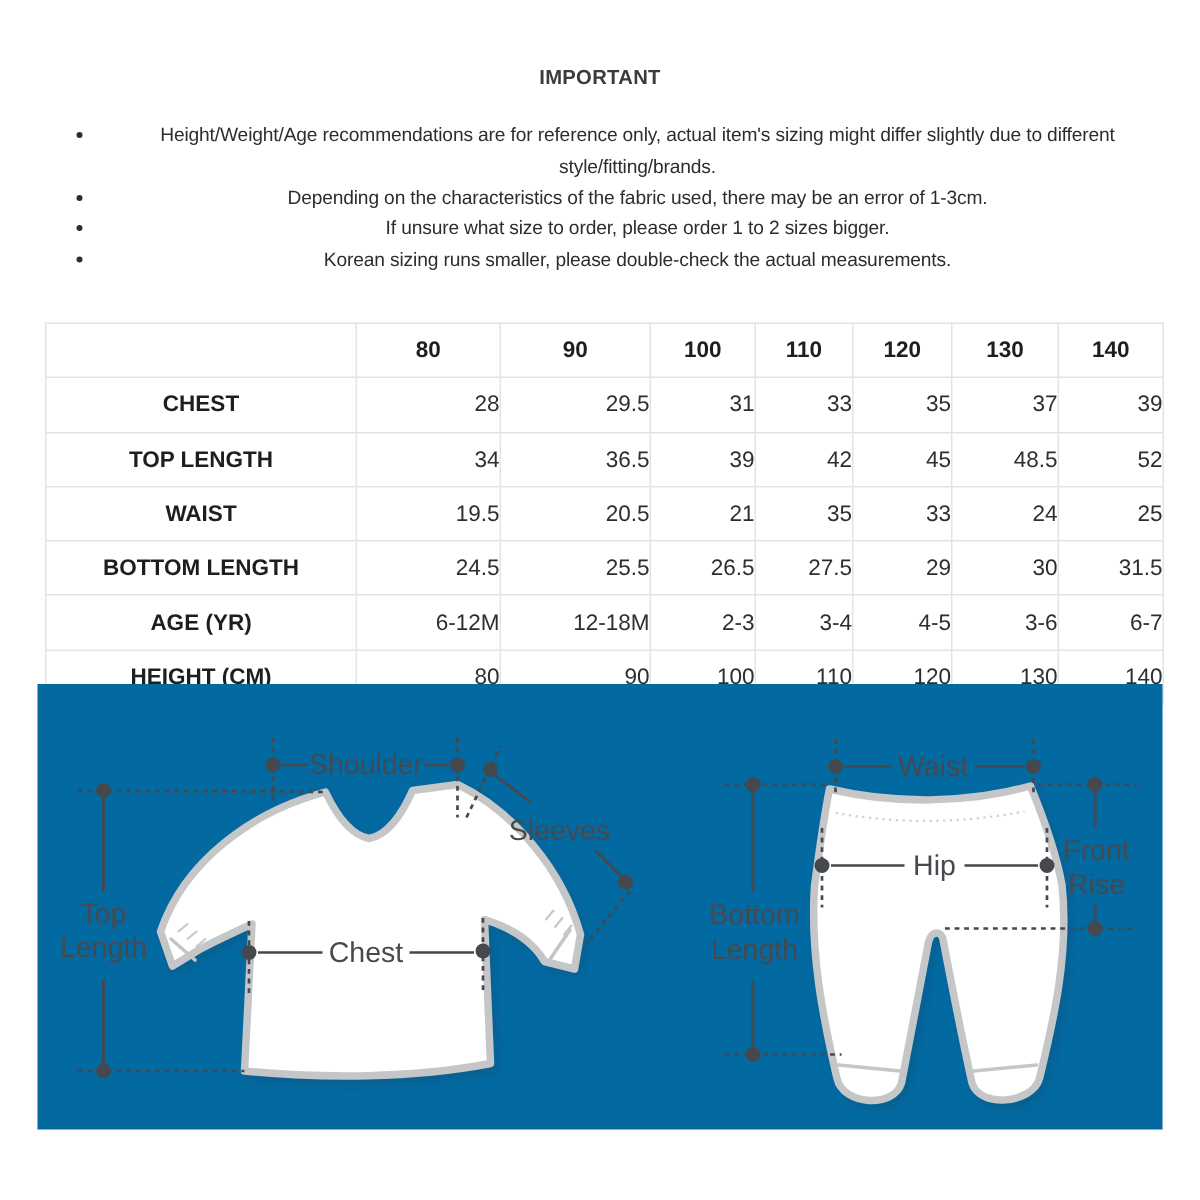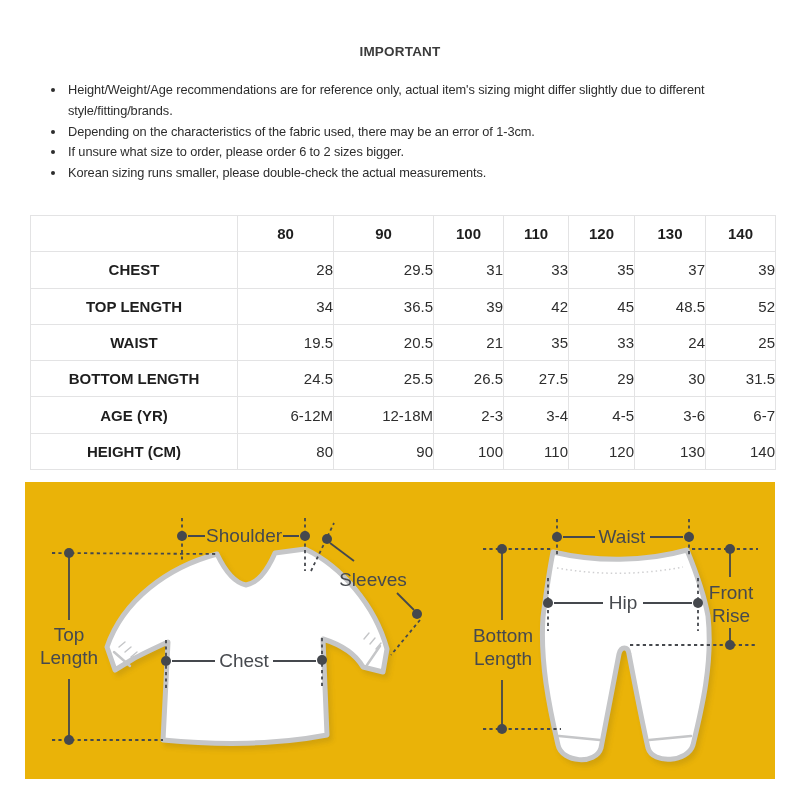--- a/index.html
+++ b/index.html
@@ -2,28 +2,28 @@
 <html><head>
 <meta charset="utf-8">
 <style>
   html,body{margin:0;padding:0;background:#fff;}
   .page{position:relative;width:800px;height:800px;background:#ffffff;overflow:hidden;
         font-family:"Liberation Sans",sans-serif;border-radius:12px;}
   .title{position:absolute;top:44px;left:0;width:100%;text-align:center;
          font-size:13.5px;font-weight:bold;color:#3b3b3b;letter-spacing:.2px;}
   ul.notes{position:absolute;top:80px;left:46px;width:716px;margin:0;padding:0 0 0 20px;
            color:#2d2d2d;font-size:12.8px;line-height:20.8px;letter-spacing:-.1px;}
-  ul.notes li{margin:0;padding-left:2px;}
+  ul.notes li{margin:0;padding-left:2px;text-align:center;}
   table.size{position:absolute;top:215px;left:30px;width:745px;border-collapse:collapse;
              table-layout:fixed;}
   table.size th,table.size td{border:1px solid #e3e3e4;height:35.3px;text-align:center;
              vertical-align:middle;font-size:15px;padding:0;}
   table.size th{font-weight:bold;color:#1e1e1e;}
   table.size td{font-weight:normal;color:#2e2e2e;text-align:right;}
-  .diagram{position:absolute;top:482px;left:25px;width:750px;height:297px;background:#eab308;}
+  .diagram{position:absolute;top:456px;left:25px;width:750px;height:297px;background:#0369a1;}
   .diagram svg{position:absolute;top:0;left:0;overflow:visible;}
   svg text.dlabel{font-family:"Liberation Sans",sans-serif;font-size:19px;fill:#46494e;
                   text-anchor:middle;}
   .garment{fill:#ffffff;stroke:#c5c6c8;stroke-width:5;stroke-linejoin:round;
            filter:drop-shadow(3px 4px 2.5px rgba(40,40,45,.12));}
   .cuffline{stroke:#c5c6c8;stroke-width:2.4;fill:none;stroke-linecap:round;}
   .tick{stroke:#c5c6c8;stroke-width:1.4;fill:none;stroke-linecap:round;}
   .msolid{stroke:#45484d;stroke-width:1.8;fill:none;}
   .mdash{stroke:#45484d;stroke-width:1.8;fill:none;stroke-dasharray:3.2 3.2;}
   .mdot{fill:#45484d;}
@@ -32,21 +32,21 @@
 </head>
 <body>
 
 <div class="page">
 
   <div class="title">IMPORTANT</div>
 
   <ul class="notes">
       <li>Height/Weight/Age recommendations are for reference only, actual item's sizing might differ slightly due to different style/fitting/brands.</li>
       <li>Depending on the characteristics of the fabric used, there may be an error of 1-3cm.</li>
-      <li>If unsure what size to order, please order 6 to 2 sizes bigger.</li>
+      <li>If unsure what size to order, please order 1 to 2 sizes bigger.</li>
       <li>Korean sizing runs smaller, please double-check the actual measurements.</li>
     </ul>
 
   <table class="size">
     <colgroup>
         <col style="width: 207px;">
         <col style="width: 96px;">
         <col style="width: 100px;">
         <col style="width: 70px;">
         <col style="width: 65px;">

